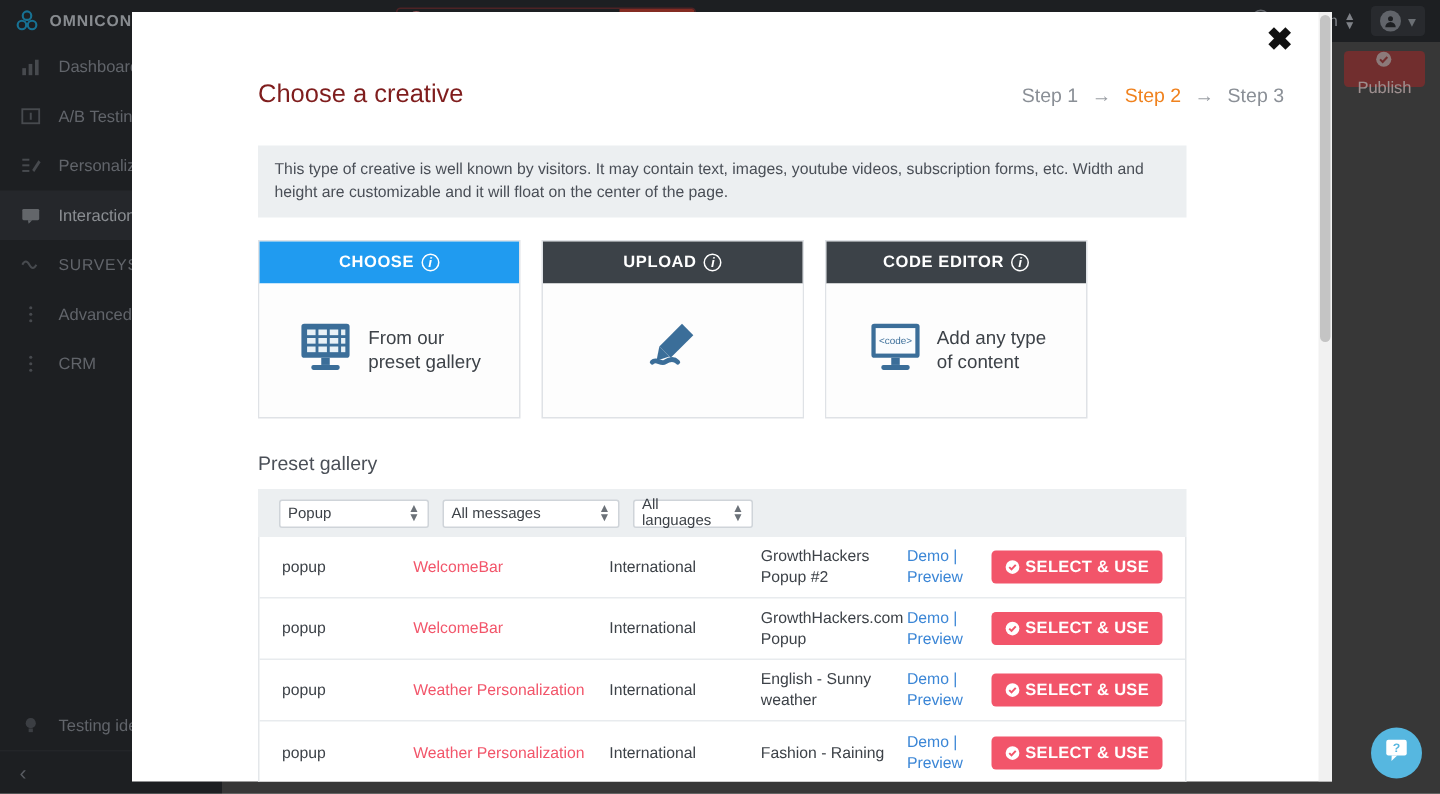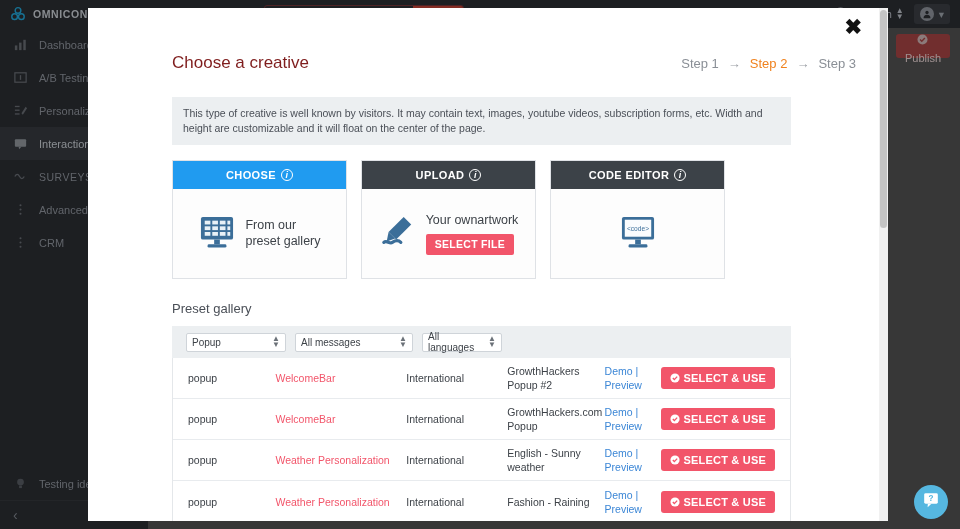--- a/index.html
+++ b/index.html
@@ -405,42 +405,42 @@
               <span class="info-i">i</span>
             </div>
             <div class="card-bd">
               <span class="card-ico">
                 <svg width="38" height="34" viewBox="0 0 40 36">
                   <path d="M26 2 34 10 18 26 10 18z" fill="#3b6e99"></path>
                   <path d="M10 18 8 28 17 25z" fill="#3b6e99"></path>
                   <path d="M5 29c3-3 6 2 9 0s6-3 9 0" fill="none" stroke="#3b6e99" stroke-width="3.4" stroke-linecap="round"></path>
                 </svg>
               </span>
-              <div class="card-txt">
-                <div>Your ownartwork</div>
-                <span class="select-file">SELECT FILE</span>
-              </div>
             </div>
           </div>
 
           <div class="card">
             <div class="card-hd dark">
               <span>CODE EDITOR</span>
               <span class="info-i">i</span>
             </div>
             <div class="card-bd">
               <span class="card-ico">
                 <svg width="38" height="34" viewBox="0 0 40 36">
                   <rect x="3" y="2" width="34" height="24" rx="2" fill="#3b6e99"></rect>
                   <rect x="6" y="5" width="28" height="18" fill="#fafcfe"></rect>
                   <text x="20" y="16.5" font-size="7" fill="#3b6e99" text-anchor="middle" font-family="Liberation Sans">&lt;code&gt;</text>
                   <rect x="17" y="26" width="6" height="5" fill="#3b6e99"></rect>
                   <rect x="10" y="31" width="20" height="3.5" rx="1.5" fill="#3b6e99"></rect>
                 </svg>
               </span>
+              <div class="card-txt">
+                <div>Add any type</div>
+                <div>of content</div>
+              </div>
             </div>
           </div>
 
         </div>
 
         <div class="gallery-title">Preset gallery</div>
 
         <div class="filters">
           <div class="sel w1">
             <span>Popup</span>

